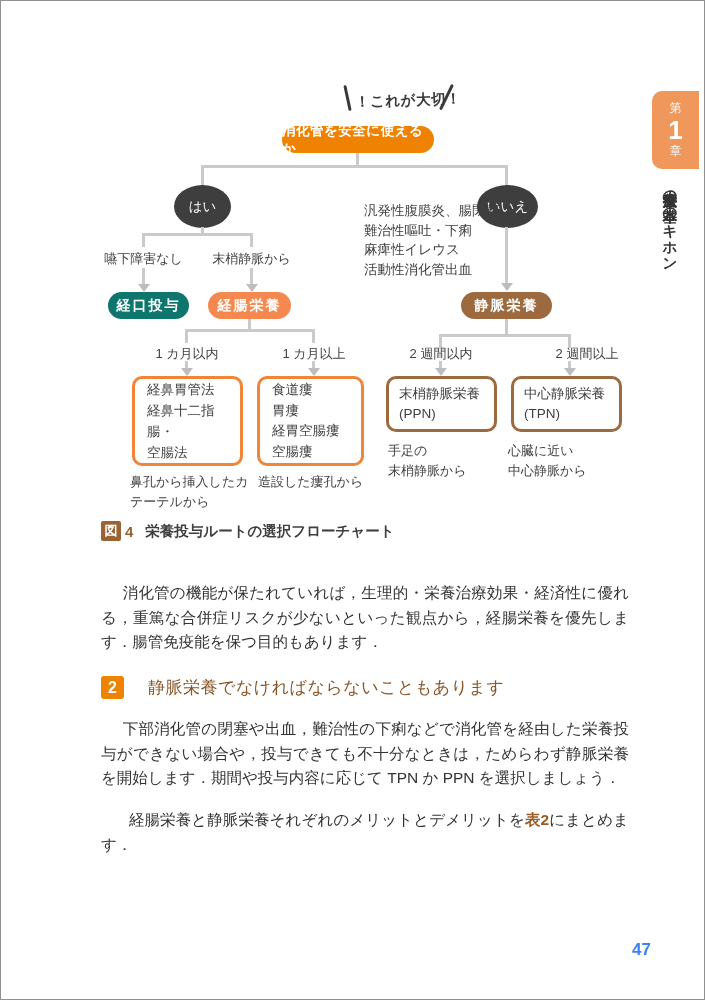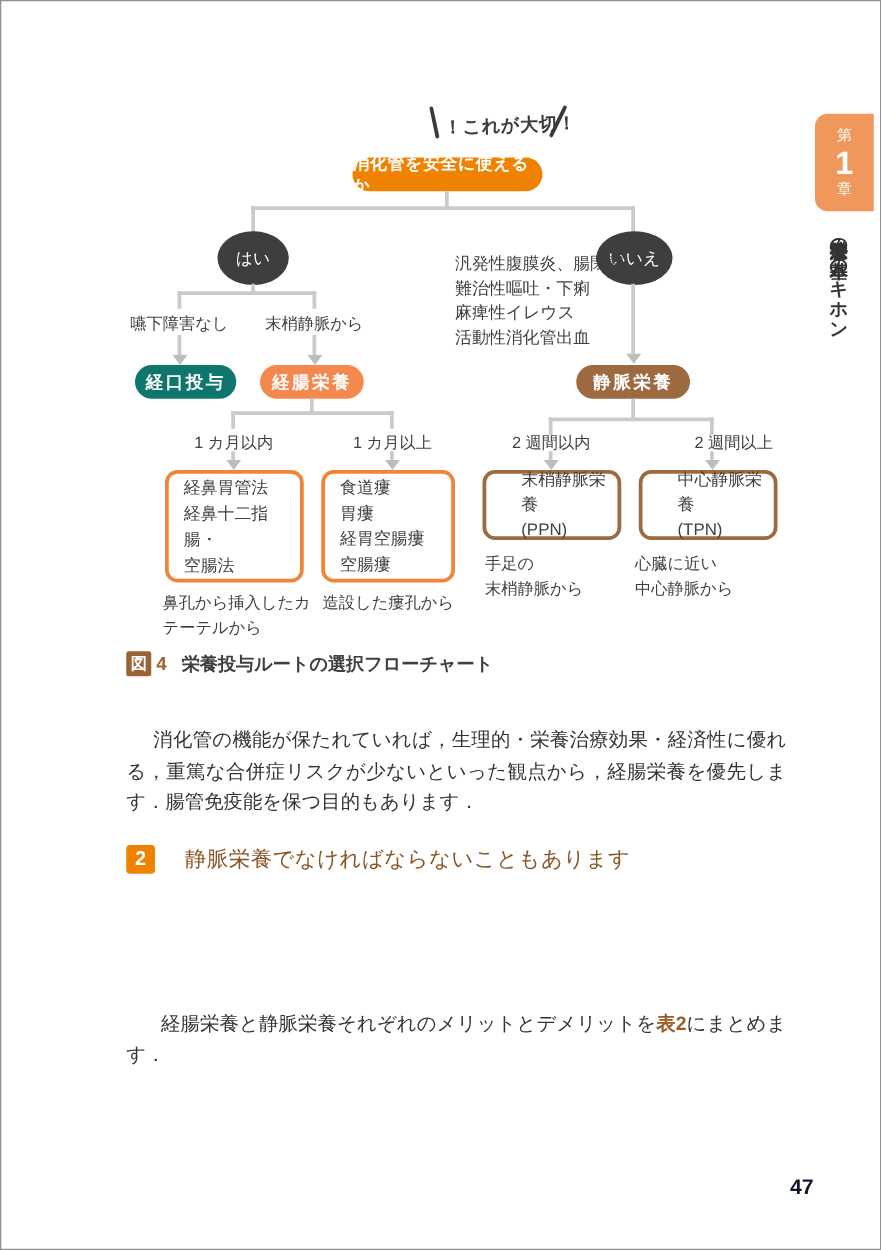--- a/index.html
+++ b/index.html
@@ -22,21 +22,21 @@
   .ell  { position:absolute; background:#3e3e3e; color:#fff; border-radius:50%;
           display:flex; align-items:center; justify-content:center; font-size:13.5px; }
   .flabel { position:absolute; font-size:13px; color:#3f3f3f; text-align:center; }
   .reasons { position:absolute; left:363px; top:176px; font-size:13.5px;
           line-height:19.5px; color:#3f3f3f;margin-top:24px; }
   .obox { position:absolute; border:3px solid #f08437; border-radius:10px;
           background:#fff; font-size:13.5px; line-height:21px; color:#3f3f3f;
           white-space:pre-line; display:flex; align-items:center; padding-left:12px; }
   .bbox { position:absolute; border:3px solid #9c6a3e; border-radius:10px;
           background:#fff; font-size:13.5px; line-height:20px; color:#3f3f3f;
-          white-space:pre-line; display:flex; align-items:center; padding-left:28px; }
+          white-space:pre-line; display:flex; align-items:center; padding-left:10px; }
   .note { position:absolute; font-size:13px; line-height:20px; color:#3f3f3f;
           white-space:pre-line; }
   .slash { position:absolute; width:2.5px; background:#3a3a3a; border-radius:2px; }
   .callout { position:absolute; left:354px; top:90px; font-size:14.5px; font-weight:bold;
           color:#3a3a3a; transform:rotate(-2deg); letter-spacing:0.5px; }
 
   
   .figrow { position:absolute; left:100px; top:520px; display:flex; align-items:center; }
   .figsq  { width:20px; height:20px; background:#996334; color:#fff; font-size:13px;
           font-weight:bold; display:flex; align-items:center; justify-content:center;
@@ -47,21 +47,21 @@
   .bodyp { position:absolute; left:100px; width:528px; font-size:15.5px;
           line-height:24.5px; color:#333; text-indent:1.4em; text-align:justify; }
   .secrow { position:absolute; left:100px; top:675px; display:flex; align-items:center; }
   .secnum { width:23px; height:23px; background:#ef8200; color:#fff; font-weight:bold;
           font-size:16px; display:flex; align-items:center; justify-content:center;
           border-radius:3px; }
   .sectitle { font-size:17px; font-weight:normal; color:#8a5526; margin-left:24px;
           letter-spacing:0.5px; }
   .ref { color:#9a5c25; font-weight:bold; }
   .pagenum { position:absolute; left:631px; top:939px; font-size:17px; font-weight:bold;
-          color:#0f172a; }
+          color:#3b82f6; }
 
   
   .chapter-tab { position:absolute; left:651px; top:90px; width:47px; height:78px;
           background:#f0975c; border-radius:10px 0 0 10px; color:#fff;
           display:flex; flex-direction:column; align-items:center; justify-content:center; }
   .chapter-tab .sm { font-size:12px; line-height:15px; }
   .chapter-tab .num { font-size:26px; font-weight:bold; line-height:28px; }
   .chapter-title { position:absolute; left:659px; top:180px; writing-mode:vertical-rl;
           font-size:14.5px; font-weight:bold; color:#333; }
 </style>
@@ -153,20 +153,21 @@
     <span class="figcap">栄養投与ルートの選択フローチャート</span>
   </div>
 
   <p class="bodyp" style="top:580px;">消化管の機能が保たれていれば，生理的・栄養治療効果・経済性に優れる，重篤な合併症リスクが少ないといった観点から，経腸栄養を優先します．腸管免疫能を保つ目的もあります．</p>
 
   <div class="secrow">
     <span class="secnum">2</span>
     <span class="sectitle">静脈栄養でなければならないこともあります</span>
   </div>
 
+  <p class="bodyp" style="top:716px;">下部消化管の閉塞や出血，難治性の下痢などで消化管を経由した栄養投与ができない場合や，投与できても不十分なときは，ためらわず静脈栄養を開始します．期間や投与内容に応じて TPN か PPN を選択しましょう．</p>
 
   <p class="bodyp" style="top:807px; text-indent:1.8em;"><span>経腸栄養と静脈栄養それぞれのメリットとデメリットを</span><span class="ref">表2</span><span>にまとめます．</span></p>
 
   <div class="pagenum">47</div>
 
   <div class="chapter-tab">
     <span class="sm">第</span>
     <span class="num">1</span>
     <span class="sm">章</span>
   </div>

